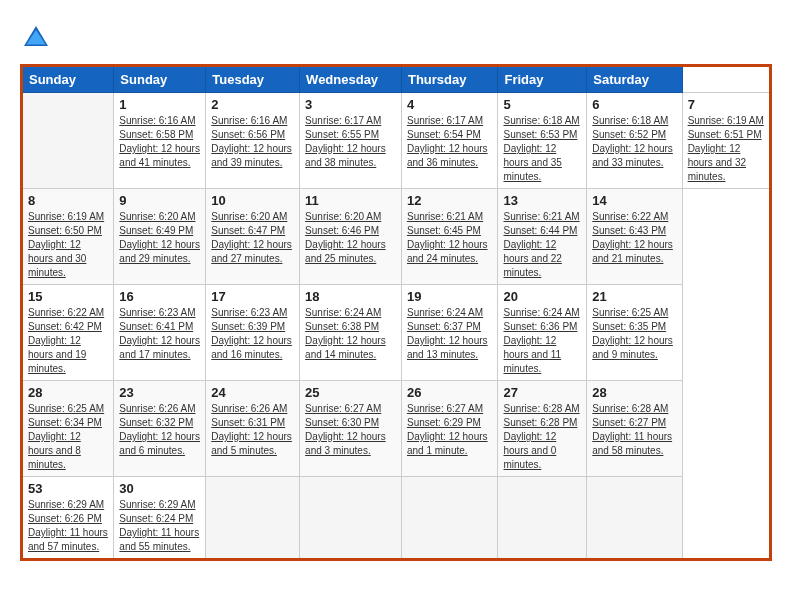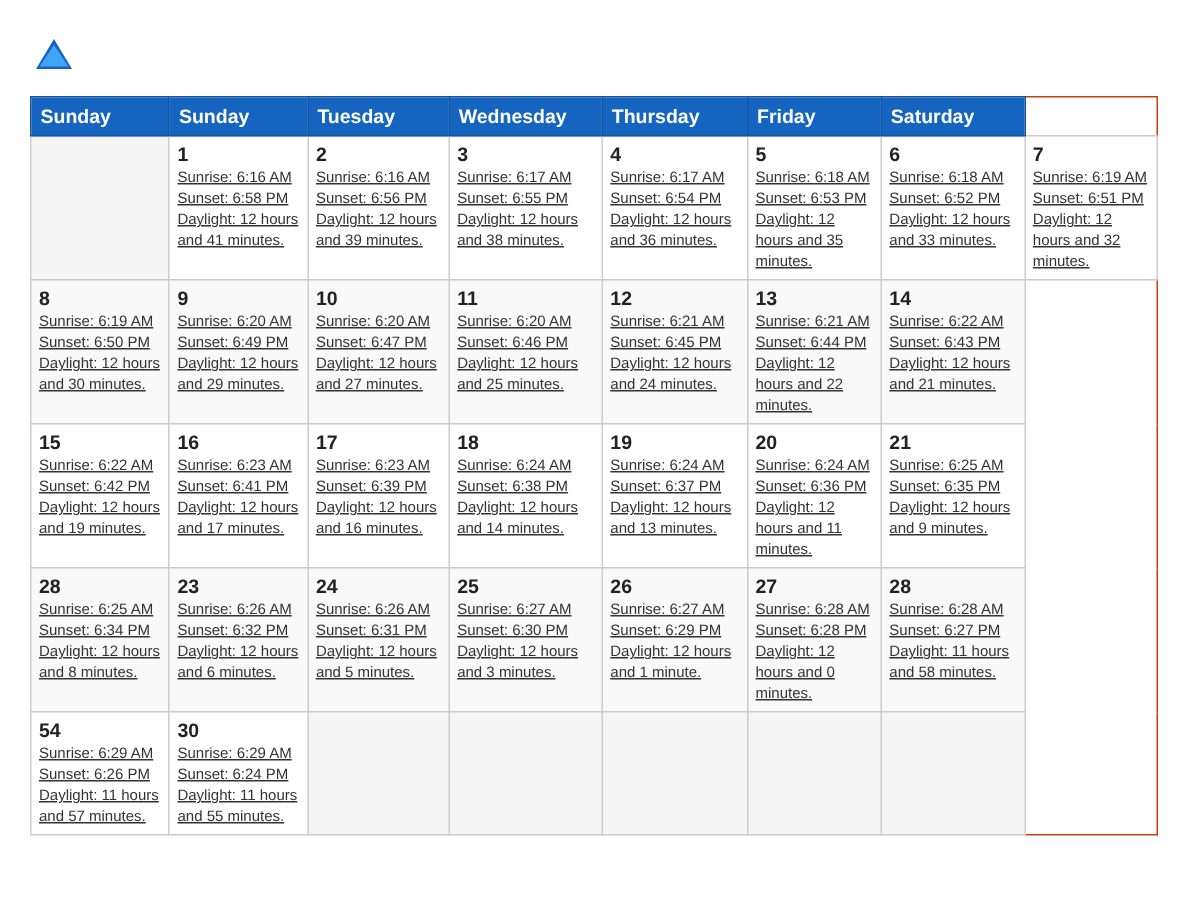--- a/index.html
+++ b/index.html
@@ -54,21 +54,21 @@
       color: #333;
       line-height: 1.1;
     }
     .location {
       font-size: 15px;
       color: #555;
     }
     .calendar {
       width: 100%;
       border-collapse: collapse;
-      border: 1px solid #c2410c;
+      border: 3px solid #c2410c;
     }
     .calendar th {
       background-color: #1565c0;
       color: #fff;
       font-size: 13px;
       font-weight: bold;
       text-align: left;
       padding: 5px 6px;
       border: 1px solid #1255a0;
     }
@@ -195,21 +195,21 @@
           <td><span class="day-num">25</span>
 <span class="day-info">Sunrise: 6:27 AM<br>Sunset: 6:30 PM<br>Daylight: 12 hours and 3 minutes.</span></td>
           <td><span class="day-num">26</span>
 <span class="day-info">Sunrise: 6:27 AM<br>Sunset: 6:29 PM<br>Daylight: 12 hours and 1 minute.</span></td>
           <td><span class="day-num">27</span>
 <span class="day-info">Sunrise: 6:28 AM<br>Sunset: 6:28 PM<br>Daylight: 12 hours and 0 minutes.</span></td>
           <td><span class="day-num">28</span>
 <span class="day-info">Sunrise: 6:28 AM<br>Sunset: 6:27 PM<br>Daylight: 11 hours and 58 minutes.</span></td>
         </tr>
         <tr>
-          <td><span class="day-num">54</span>
+          <td><span class="day-num">53</span>
 <span class="day-info">Sunrise: 6:29 AM<br>Sunset: 6:26 PM<br>Daylight: 11 hours and 57 minutes.</span></td>
           <td><span class="day-num">30</span>
 <span class="day-info">Sunrise: 6:29 AM<br>Sunset: 6:24 PM<br>Daylight: 11 hours and 55 minutes.</span></td>
           <td class="empty"></td>
           <td class="empty"></td>
           <td class="empty"></td>
           <td class="empty"></td>
           <td class="empty"></td>
         </tr>
       </tbody>

